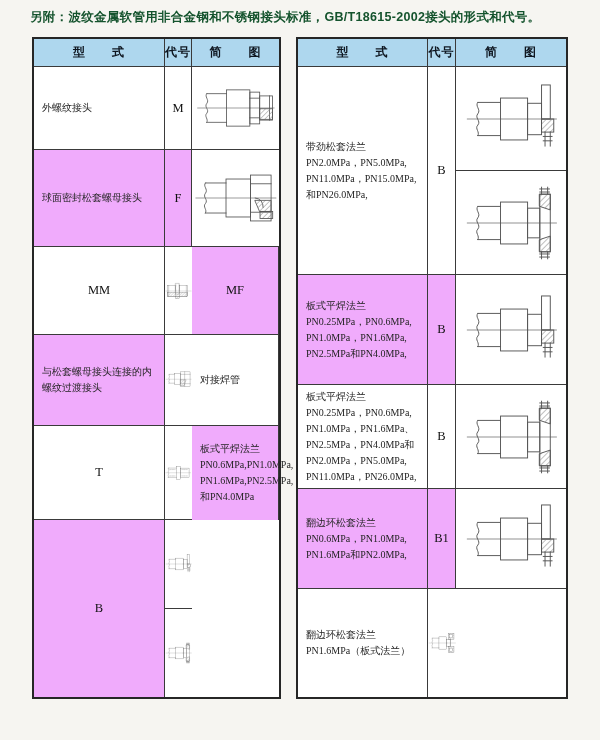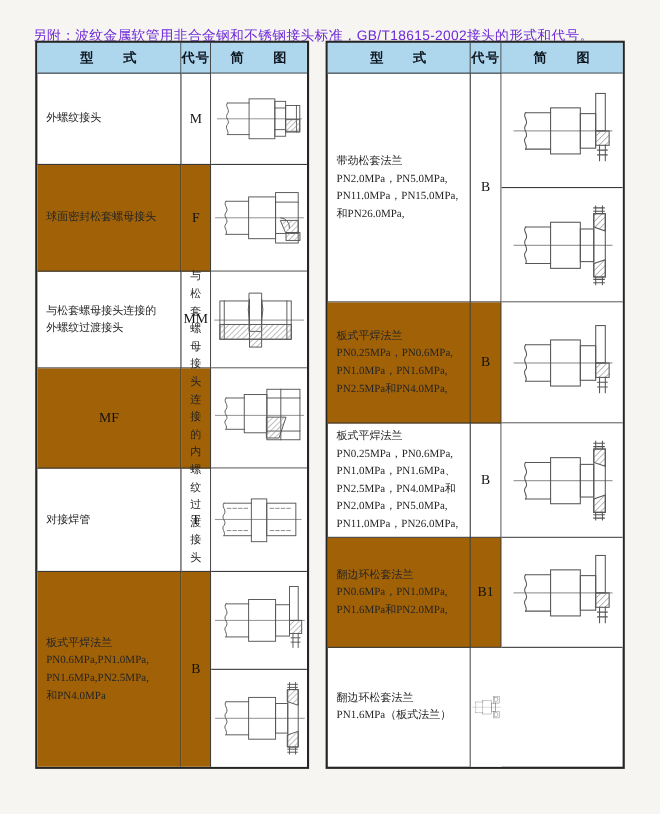--- a/index.html
+++ b/index.html
@@ -3,22 +3,22 @@
 <meta charset="utf-8">
 <style>
   html,body{margin:0;padding:0;}
   body{
     width:600px;height:740px;position:relative;
     background:#f6f5f1;
     font-family:"Liberation Sans","DejaVu Sans",sans-serif;
     color:#1c1c1c;
   }
   .page-title{
-    position:absolute;left:30px;top:24px;width:560px;
-    font-size:12.5px;font-weight:400;letter-spacing:.3px;color:#6d28d9;
+    position:absolute;left:30px;top:9px;width:560px;
+    font-size:12.5px;font-weight:700;letter-spacing:.3px;color:#14532d;
   }
   .tbl{
     position:absolute;top:37px;display:grid;
     background:#ffffff;border:2px solid #262626;box-sizing:border-box;
   }
   #tbl-left{left:32px;width:249px;
     grid-template-columns:131px 27px 1fr;
     grid-template-rows:28px 83px 97px 88px 91px 94px 177px;}
   #tbl-right{left:296px;width:272px;
     grid-template-columns:130px 28px 1fr;
@@ -34,21 +34,21 @@
     display:flex;align-items:center;text-align:left;
     padding:4px 3px 4px 8px;font-size:10px;line-height:1.6;
     white-space:pre-line;color:#242424;
     font-family:"Liberation Serif","DejaVu Serif",serif;
   }
   .code{
     display:flex;align-items:center;justify-content:center;
     font-size:12.5px;color:#111;
     font-family:"Liberation Serif","DejaVu Serif",serif;
   }
-  .yellow{background:#a16207;}
+  .yellow{background:#f0abfc;}
   .diag-cell{display:flex;flex-direction:column;background:#fff;}
   .sub{flex:1;display:flex;align-items:center;justify-content:center;overflow:hidden;}
   .sub + .sub{border-top:1.5px solid #3a3a3a;}
   svg.diag{stroke:#565656;fill:none;stroke-width:1.1;stroke-linecap:square;}
 </style>
 </head>
 <body>
 
 <svg width="0" height="0" style="position:absolute" aria-hidden="true">
   <defs>
@@ -160,22 +160,20 @@
   <div class="cell type yellow">球面密封松套螺母接头</div>
   <div class="cell code yellow">F</div>
   <div class="cell last diag-cell">
     <div class="sub">
         <svg class="diag" viewBox="0 0 110 90" width="88" height="74">
           <use href="#sym-nut"></use>
         </svg>
       </div>
   </div>
 
-  <div class="cell type">与松套螺母接头连接的
-外螺纹过渡接头</div>
   <div class="cell code">MM</div>
   <div class="cell last diag-cell">
     <div class="sub">
         <svg class="diag" viewBox="0 0 110 90" width="88" height="72">
           <use href="#sym-mm"></use>
         </svg>
       </div>
   </div>
 
   <div class="cell code yellow">MF</div>

